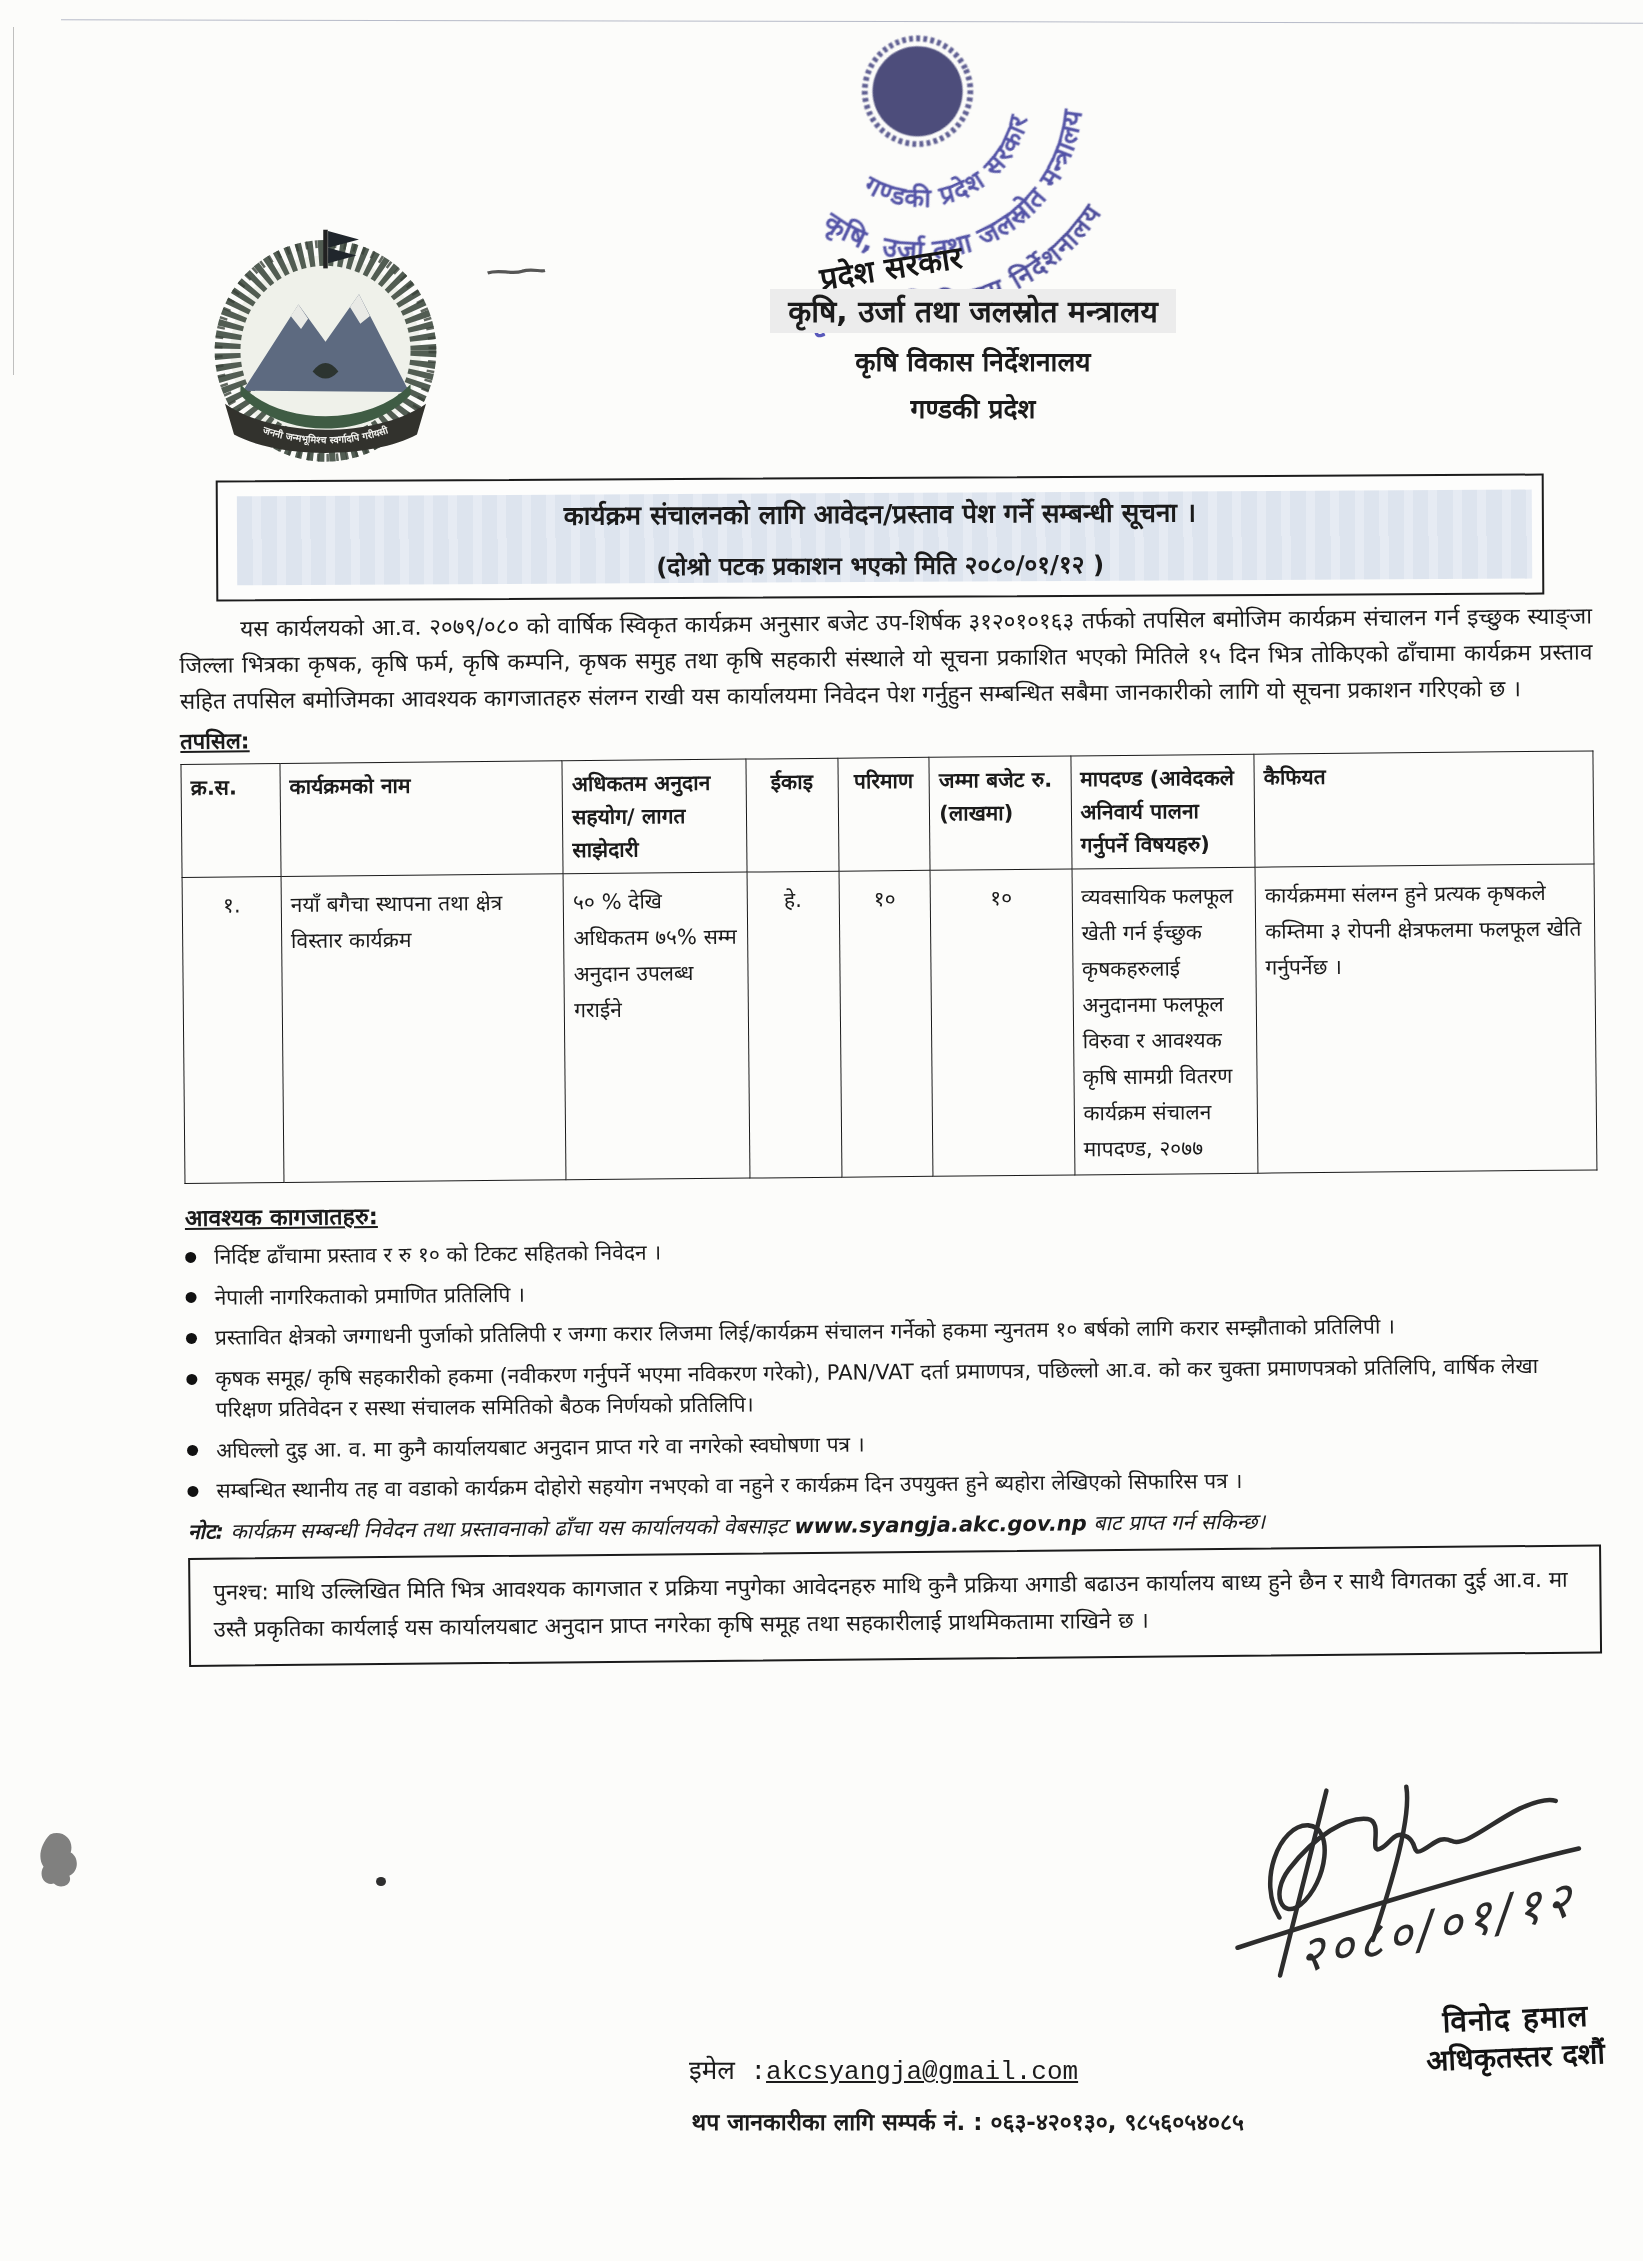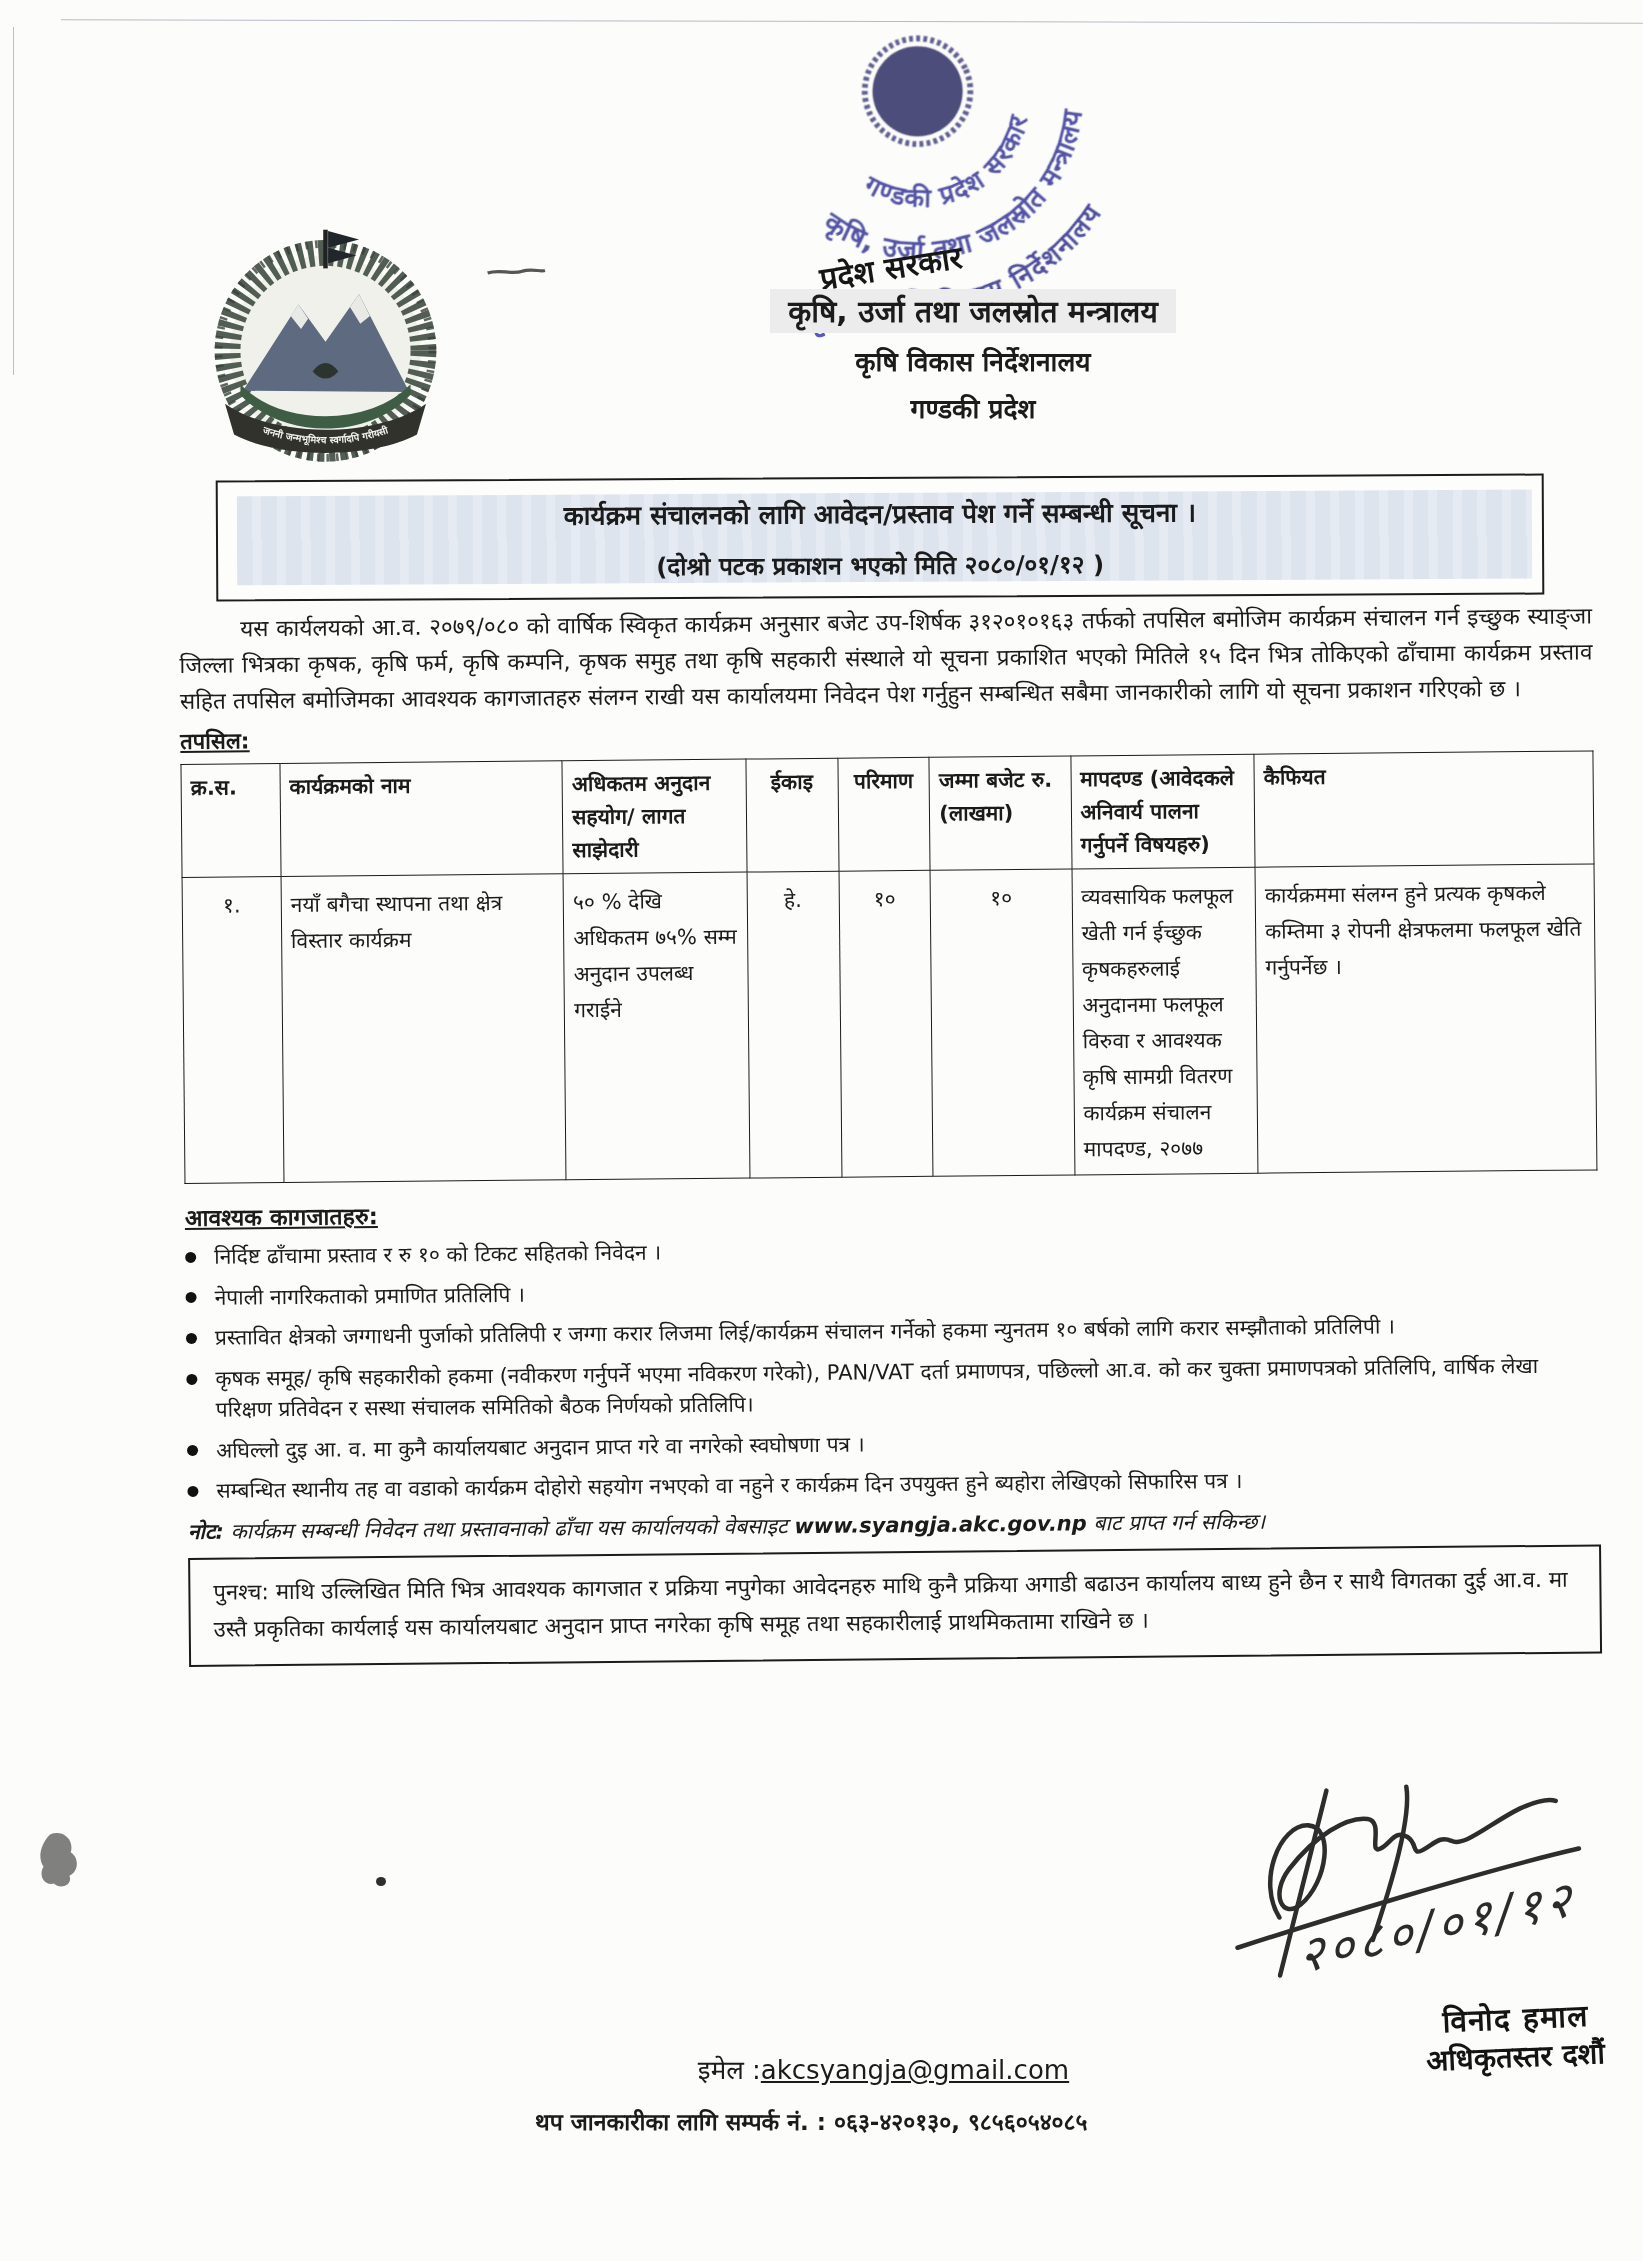--- a/index.html
+++ b/index.html
@@ -57,23 +57,23 @@
   .ps-label{font-weight:400;}
   
   .sig-svg{position:absolute;left:1218px;top:1779px;width:374px;height:219px;overflow:visible;}
   .sig-date{
     position:absolute;left:1296px;top:1892px;font-size:49px;color:#2b2b2b;
     transform:rotate(-12deg) skewX(-6deg);letter-spacing:4.5px;font-style:italic;white-space:nowrap;
   }
   .sig-name{position:absolute;left:1367px;top:1997px;width:297px;text-align:center;font-size:30px;font-weight:800;transform:rotate(-2.5deg);color:#141414;letter-spacing:1.3px;}
   .sig-title{position:absolute;left:1367px;top:2036px;width:297px;text-align:center;font-size:29px;font-weight:800;transform:rotate(-2.5deg);color:#141414;}
   
-  .footer-email{position:absolute;left:619px;top:2051px;width:529px;text-align:center;font-size:26px;}
+  .footer-email{position:absolute;left:619px;top:2051px;width:529px;text-align:center;font-size:26px;font-family:Liberation Mono, monospace;}
   .footer-email .email{text-decoration:underline;}
-  .footer-contact{position:absolute;left:535px;top:2105px;width:709px;text-align:left;font-size:23px;font-weight:700;}
+  .footer-contact{position:absolute;left:535px;top:2105px;width:709px;text-align:right;font-size:23px;font-weight:700;}
 </style>
 </head>
 <body>
 
 <div class="page">
 
   <div class="scan-topline"></div>
   <div class="scan-leftline"></div>
 
   <svg class="emblem" viewBox="0 0 380 430">

